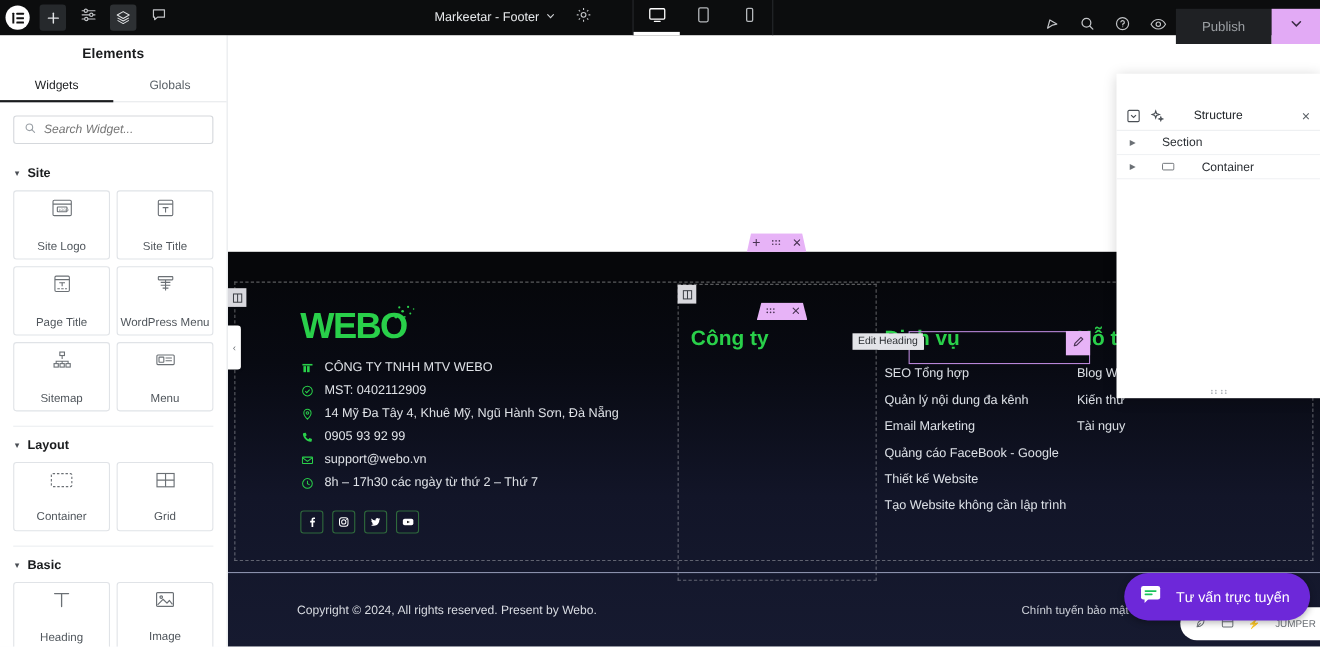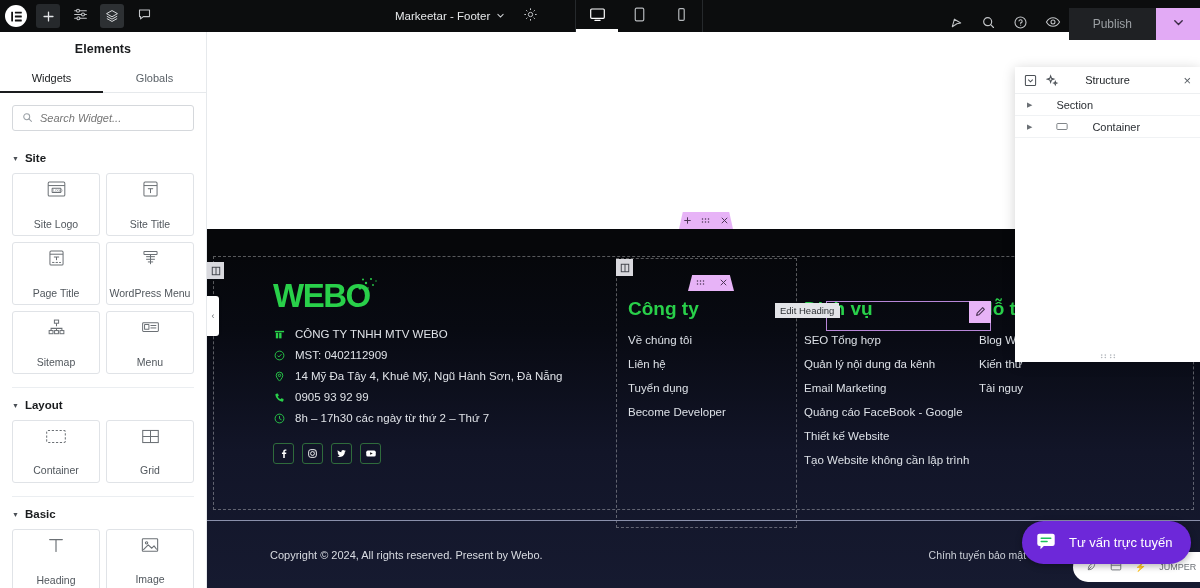--- a/index.html
+++ b/index.html
@@ -230,21 +230,21 @@
   }
 
   
   #structure {
     position: absolute; right: 0; top: 67px; width: 185px; height: 295px;
     background: #fff; z-index: 55;
     box-shadow: 0 2px 12px rgba(0,0,0,.18); display: flex; flex-direction: column;
   }
   #st-header {
     height: 27px; display: flex; align-items: center; padding: 0 9px; gap: 9px;
-    border-bottom: 1px solid #edeff1; position: relative;
+    border-bottom: 1px solid #edeff1; position: relative; margin-top: 25px;
   }
   #st-title {
     position: absolute; left: 0; right: 0; text-align: center;
     font-size: 11px; color: #22262a; pointer-events: none;
   }
   .st-ico { color: #4a4f55; cursor: pointer; z-index: 2; display: flex; }
   #st-close { margin-left: auto; color: #5a6066; cursor: pointer; font-size: 13px; z-index: 2; line-height: 1; }
   .st-row {
     height: 22px; display: flex; align-items: center; gap: 24px; padding: 0 12px;
     font-size: 11px; color: #2b2f34; cursor: pointer; border-bottom: 1px solid #f0f2f4;
@@ -681,20 +681,29 @@
           <span class="info-ico">
             <svg width="11" height="11" viewBox="0 0 12 12" fill="#29d04a">
                 <path d="M2.4 1.8 L4.3 1.5 L5.3 4 L4 5 C4.6 6.4 5.6 7.4 7 8 L8 6.7 L10.5 7.7 L10.2 9.6 C10.2 10.2 9.6 10.6 9 10.5 C5.2 10 2 6.8 1.5 3 C1.4 2.4 1.8 1.9 2.4 1.8 Z"></path>
               </svg>
           </span>
           <span>0905 93 92 99</span>
         </div>
         <div class="info-row">
           <span class="info-ico">
             <svg width="11" height="11" viewBox="0 0 12 12" stroke="#29d04a" stroke-width="1" fill="none">
+                <rect x="1" y="2.8" width="10" height="6.4" rx=".5"></rect>
+                <polyline points="1,3.2 6,7 11,3.2"></polyline>
+              </svg>
+          </span>
+          <span>support@webo.vn</span>
+        </div>
+        <div class="info-row">
+          <span class="info-ico">
+            <svg width="11" height="11" viewBox="0 0 12 12" stroke="#29d04a" stroke-width="1" fill="none">
                 <circle cx="6" cy="6" r="4.8"></circle>
                 <polyline points="6,3.2 6,6.2 8.2,7.4"></polyline>
               </svg>
           </span>
           <span>8h – 17h30 các ngày từ thứ 2 – Thứ 7</span>
         </div>
       </div>
 
       <div id="social">
         <div class="soc">
@@ -718,26 +727,20 @@
           <svg width="12" height="11" viewBox="0 0 13 12" fill="#fff">
               <rect x="1.3" y="2.8" width="10.4" height="6.5" rx="1.8"></rect>
               <polygon points="5.5,4.7 8.4,6.05 5.5,7.4" fill="#1a1a1a"></polygon>
             </svg>
         </div>
       </div>
     </div>
 
     <div class="fcol" style="left:421px; top:70px;">
       <div class="col-title">Công ty</div>
-      <div style="margin-top:14px;">
-        <div class="col-link">Về chúng tôi</div>
-        <div class="col-link">Liên hệ</div>
-        <div class="col-link">Tuyển dụng</div>
-        <div class="col-link">Become Developer</div>
-      </div>
     </div>
 
     <div class="fcol" style="left:597px; top:70px;">
       <div class="col-title">Dịch vụ</div>
       <div style="margin-top:14px;">
         <div class="col-link">SEO Tổng hợp</div>
         <div class="col-link">Quản lý nội dung đa kênh</div>
         <div class="col-link">Email Marketing</div>
         <div class="col-link">Quảng cáo FaceBook - Google</div>
         <div class="col-link">Thiết kế Website</div>

